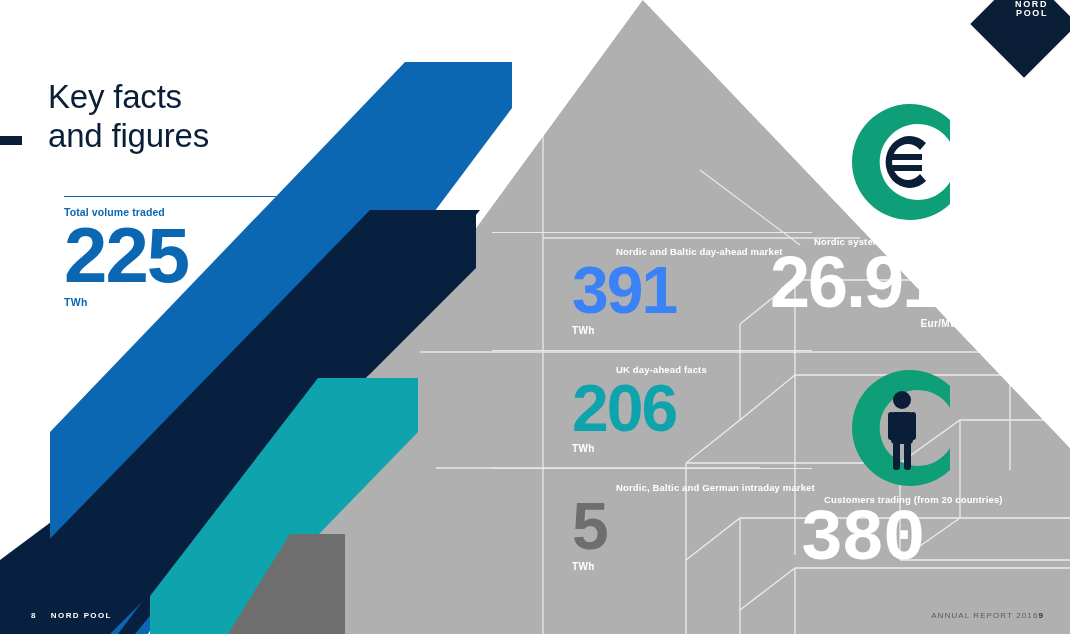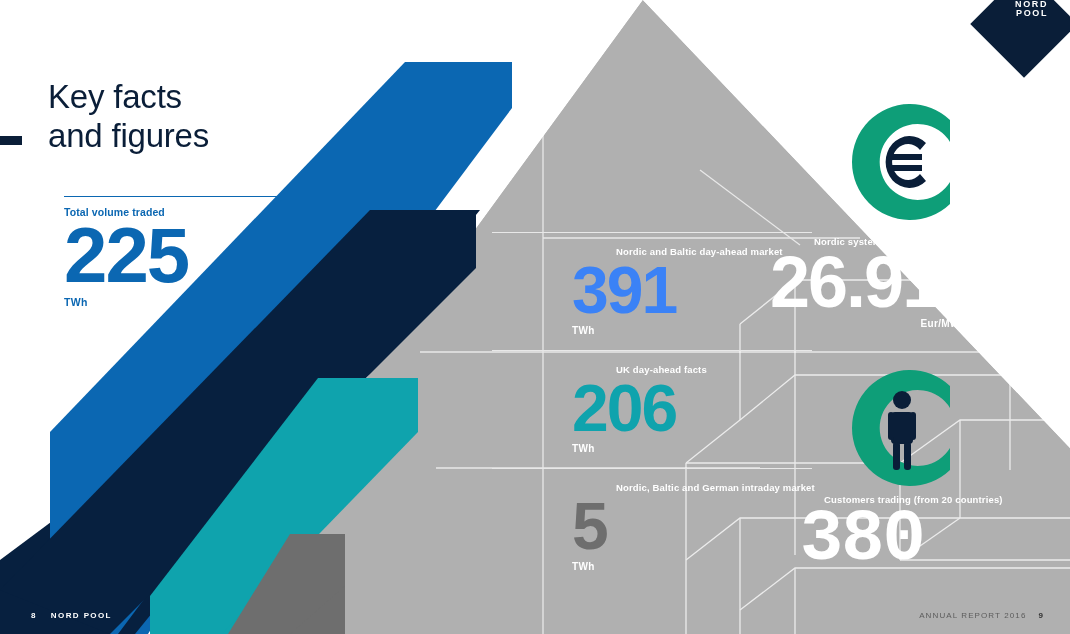--- a/index.html
+++ b/index.html
@@ -165,21 +165,20 @@
   }
   .footer-right {
     position: absolute;
     right: 26px;
     bottom: 14px;
     z-index: 45;
     font-size: 8px;
     color: #5c5c5c;
     letter-spacing: 1.1px;
     display: flex;
-    gap: 12px;
     align-items: flex-start;
   }
   .footer-right .pageno {
     font-weight: bold;
     color: #333333;
   }
   
   .logo {
     position: absolute;
     right: 8px;

